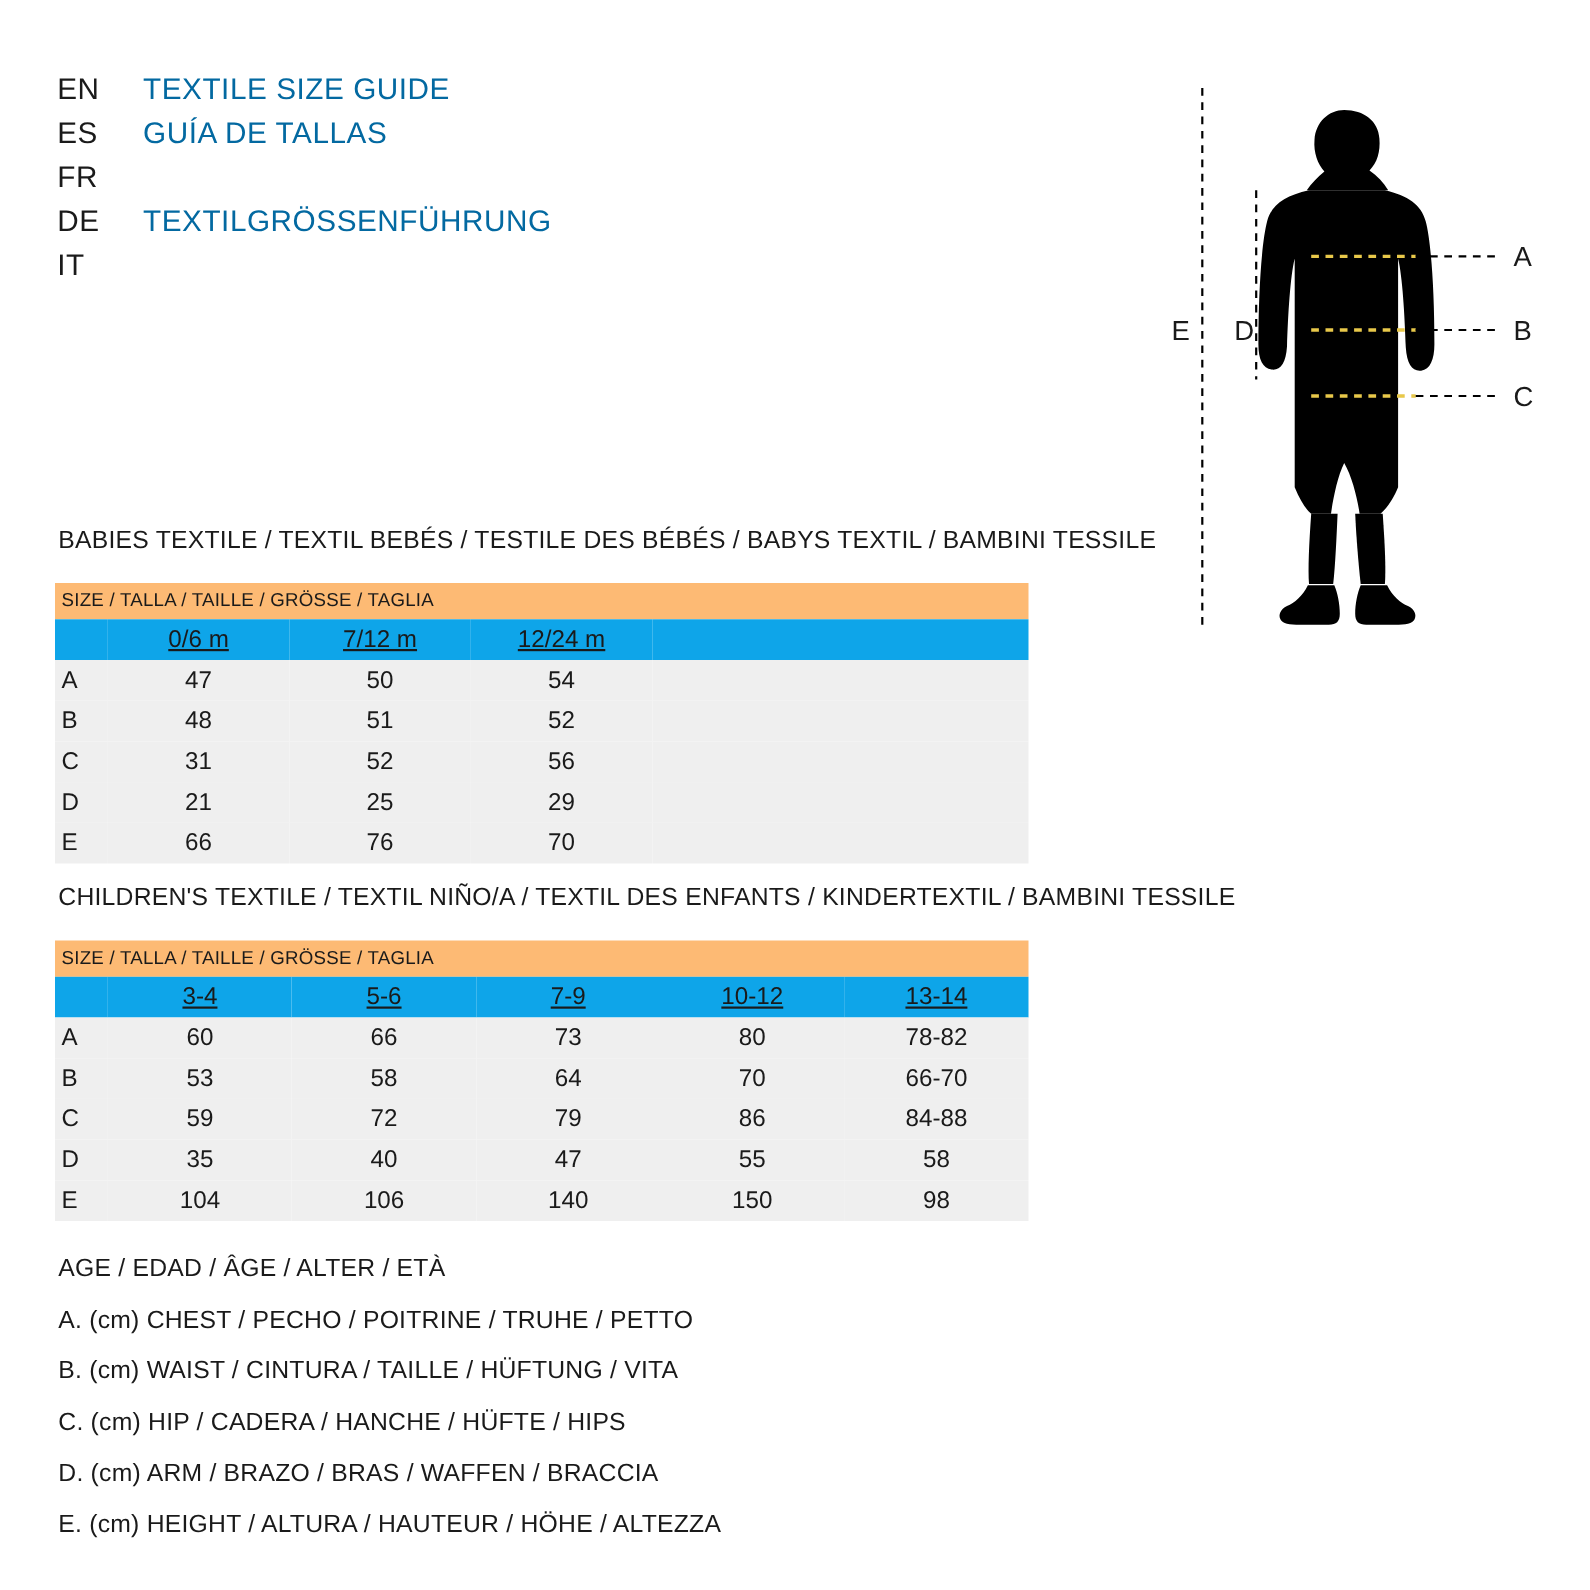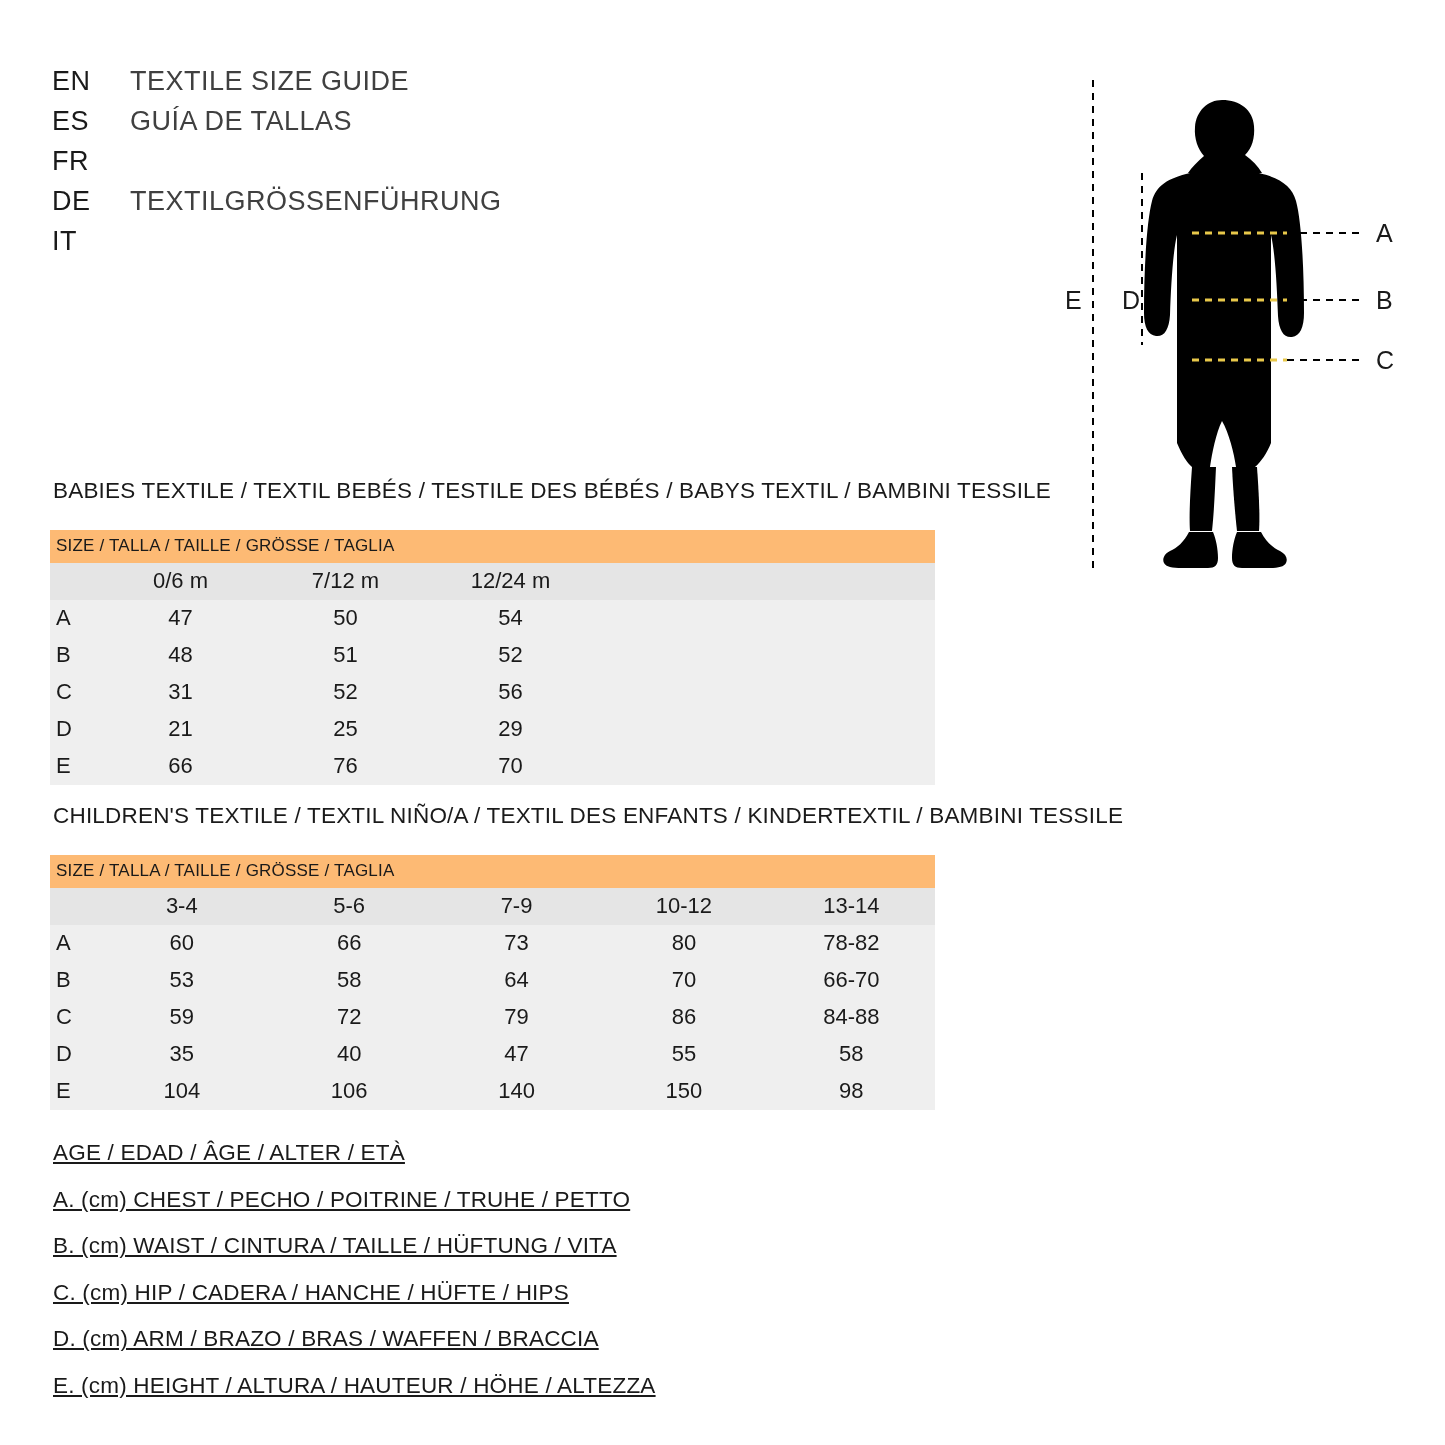--- a/index.html
+++ b/index.html
@@ -29,21 +29,21 @@
   .title-lang {
     width: 78px;
     flex: 0 0 78px;
     font-size: 27px;
     letter-spacing: 0.5px;
     color: #1a1a1a;
   }
   .title-text {
     font-size: 27px;
     letter-spacing: 0.5px;
-    color: #404040;
+    color: #0369a1;
     white-space: nowrap;
   }
 
   
   .figure-area {
     position: absolute;
     left: 1040px;
     top: 55px;
     width: 390px;
     height: 520px;
@@ -74,22 +74,23 @@
     background: #fdba74;
     font-size: 17px;
     padding: 6px 0 7px 6px;
     letter-spacing: 0.2px;
   }
   .sizetable td {
     padding: 5px 0 6px 0;
     height: 29px;
   }
   .sizetable .sub-row td {
-    background: #e5e5e5;
+    background: #0ea5e9;
     font-size: 22px;
+    text-decoration: underline;
   }
   .sizetable .data-row td { background: #efefef; }
   .sizetable .data-row.alt td { background: #efefef; }
   .sizetable .rowlabel {
     width: 48px;
     padding-left: 6px;
     text-align: left;
   }
   .sizetable .cell { text-align: center; }
   #babies-table col.c-label { width: 48px; }
@@ -102,21 +103,20 @@
     position: absolute;
     left: 53px;
     top: 1140px;
   }
   .legend-item {
     font-size: 22.5px;
     letter-spacing: 0.2px;
     margin-bottom: 20.5px;
     white-space: nowrap;
     color: #1a1a1a;
-    text-decoration: underline;
   }
 </style>
 </head>
 <body>
 
 <div class="titles">
   <div class="title-row">
     <span class="title-lang">EN</span>
     <span class="title-text">TEXTILE SIZE GUIDE</span>
   </div>

